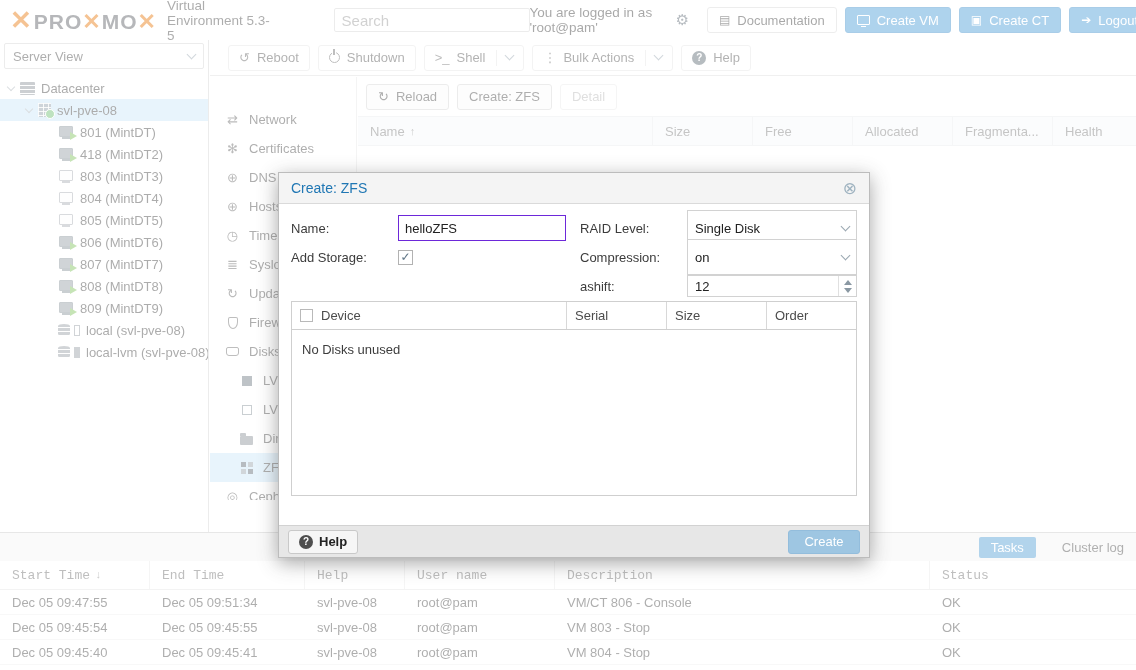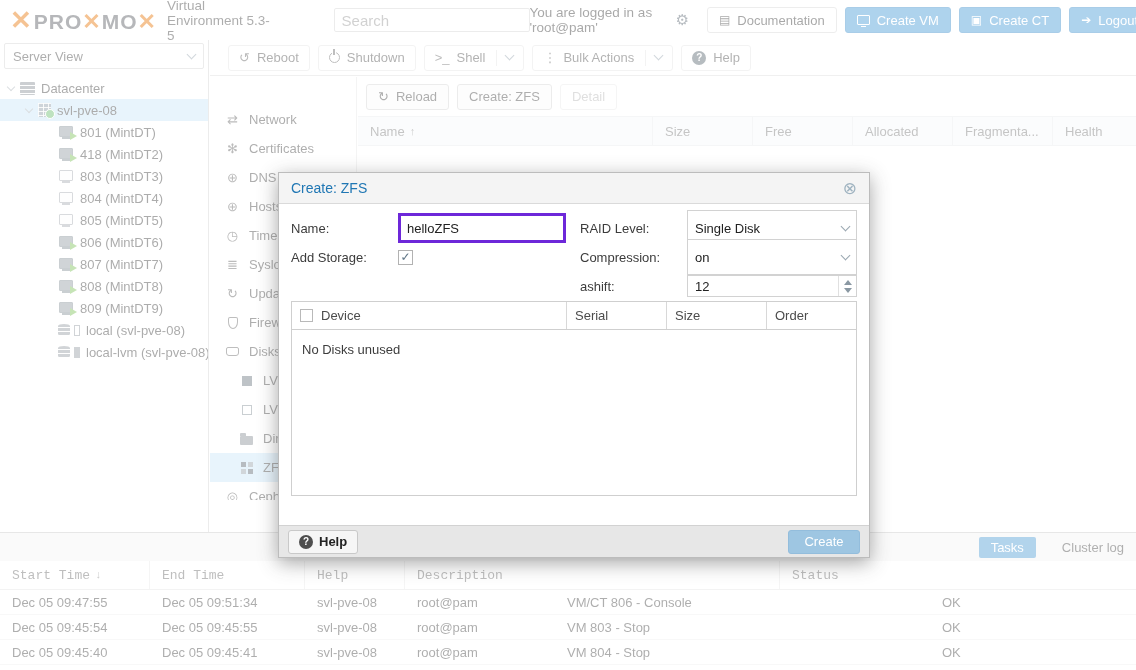--- a/index.html
+++ b/index.html
@@ -127,21 +127,21 @@
   .modal-header { height:31px; background:#f4f4f4; border-bottom:1px solid #dadada;
     display:flex; align-items:center; padding:0 12px; }
   .modal-title { color:#2077b4; font-size:14px; flex:1; }
   .close-ico { color:#9fb3c0; font-size:17px; line-height:1; cursor:pointer; }
   .modal-body { padding:13px 12px; position:relative; }
   .form-grid { display:flex; }
   .fcol { display:flex; flex-direction:column; gap:7px; }
   .fcol.left { width:290px; } .fcol.right { flex:1; }
   .frow { display:flex; align-items:center; height:22px; }
   .flabel { width:107px; color:#3c3c3c; }
-  .txt-input { width:168px; height:22px; border:3px solid #6d28d9; padding:12px 6px; font-size:13px; color:#222; font-family:inherit; }
+  .txt-input { width:168px; height:22px; border:1px solid #6d28d9; padding:12px 6px; font-size:13px; color:#222; font-family:inherit; }
   .checkbox { width:15px; height:15px; border:1px solid #b2b2b2; background:#fff; display:flex; align-items:center; justify-content:center;
     color:#5f7586; font-size:12px; line-height:1; cursor:pointer; }
   .combo { width:170px; height:36px; border:1px solid #d2d2d2; display:flex; align-items:center; padding:0 7px; color:#222; cursor:pointer; background:#fff; }
   .combo .cval { flex:1; }
   .spinner { width:170px; height:22px; border:1px solid #d2d2d2; display:flex; align-items:center; background:#fff; }
   .spinner .cval { flex:1; padding-left:7px; color:#222; }
   .spin-btns { width:18px; height:100%; border-left:1px solid #e0e0e0; display:flex; flex-direction:column; align-items:center; justify-content:center; gap:3px; cursor:pointer; }
   .up-tri { width:0; height:0; border-left:4px solid transparent; border-right:4px solid transparent; border-bottom:5px solid #8a98a3; }
   .dn-tri { width:0; height:0; border-left:4px solid transparent; border-right:4px solid transparent; border-top:5px solid #8a98a3; }
   .dev-table { margin-top:4px; border:1px solid #cfcfcf; height:195px; }
@@ -415,20 +415,23 @@
       <div class="tcell tc0">
         <span>Start Time</span>
         <span class="sort-arrow">↓</span>
       </div>
       <div class="tcell tc1">
           <span>End Time</span>
         </div>
       <div class="tcell tc2">
           <span>Help</span>
         </div>
+      <div class="tcell tc3">
+          <span>User name</span>
+        </div>
       <div class="tcell tc4">
           <span>Description</span>
         </div>
       <div class="tcell tc5">
           <span>Status</span>
         </div>
     </div>
     <div class="trow">
       <div class="tcell tc0">Dec 05 09:47:55</div>
       <div class="tcell tc1">Dec 05 09:51:34</div>

